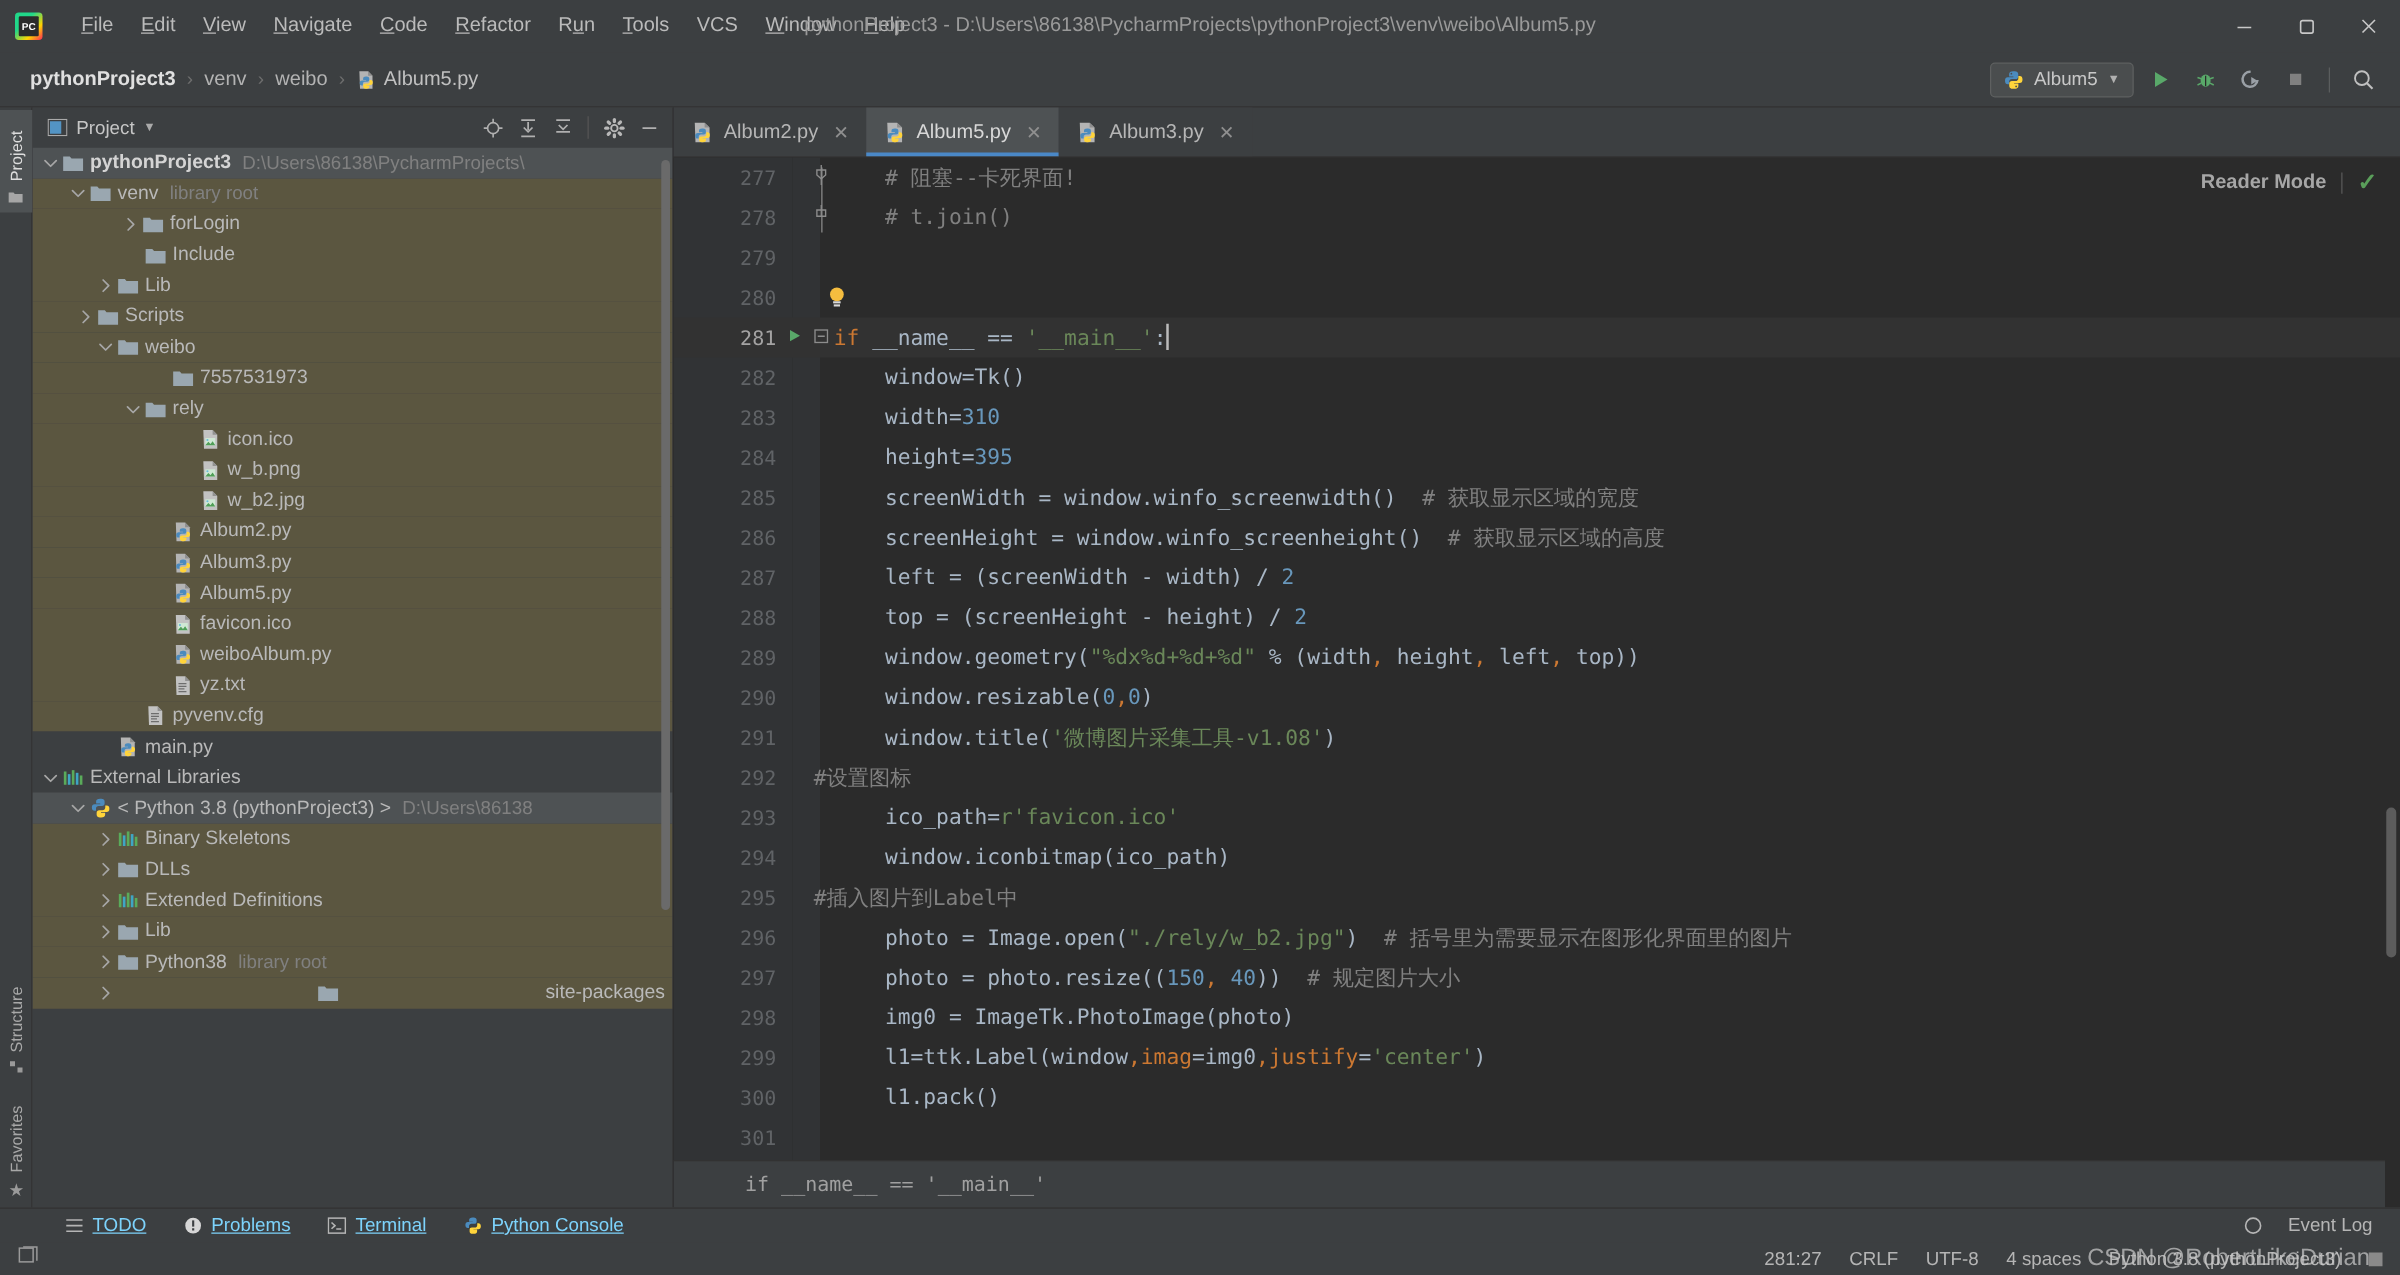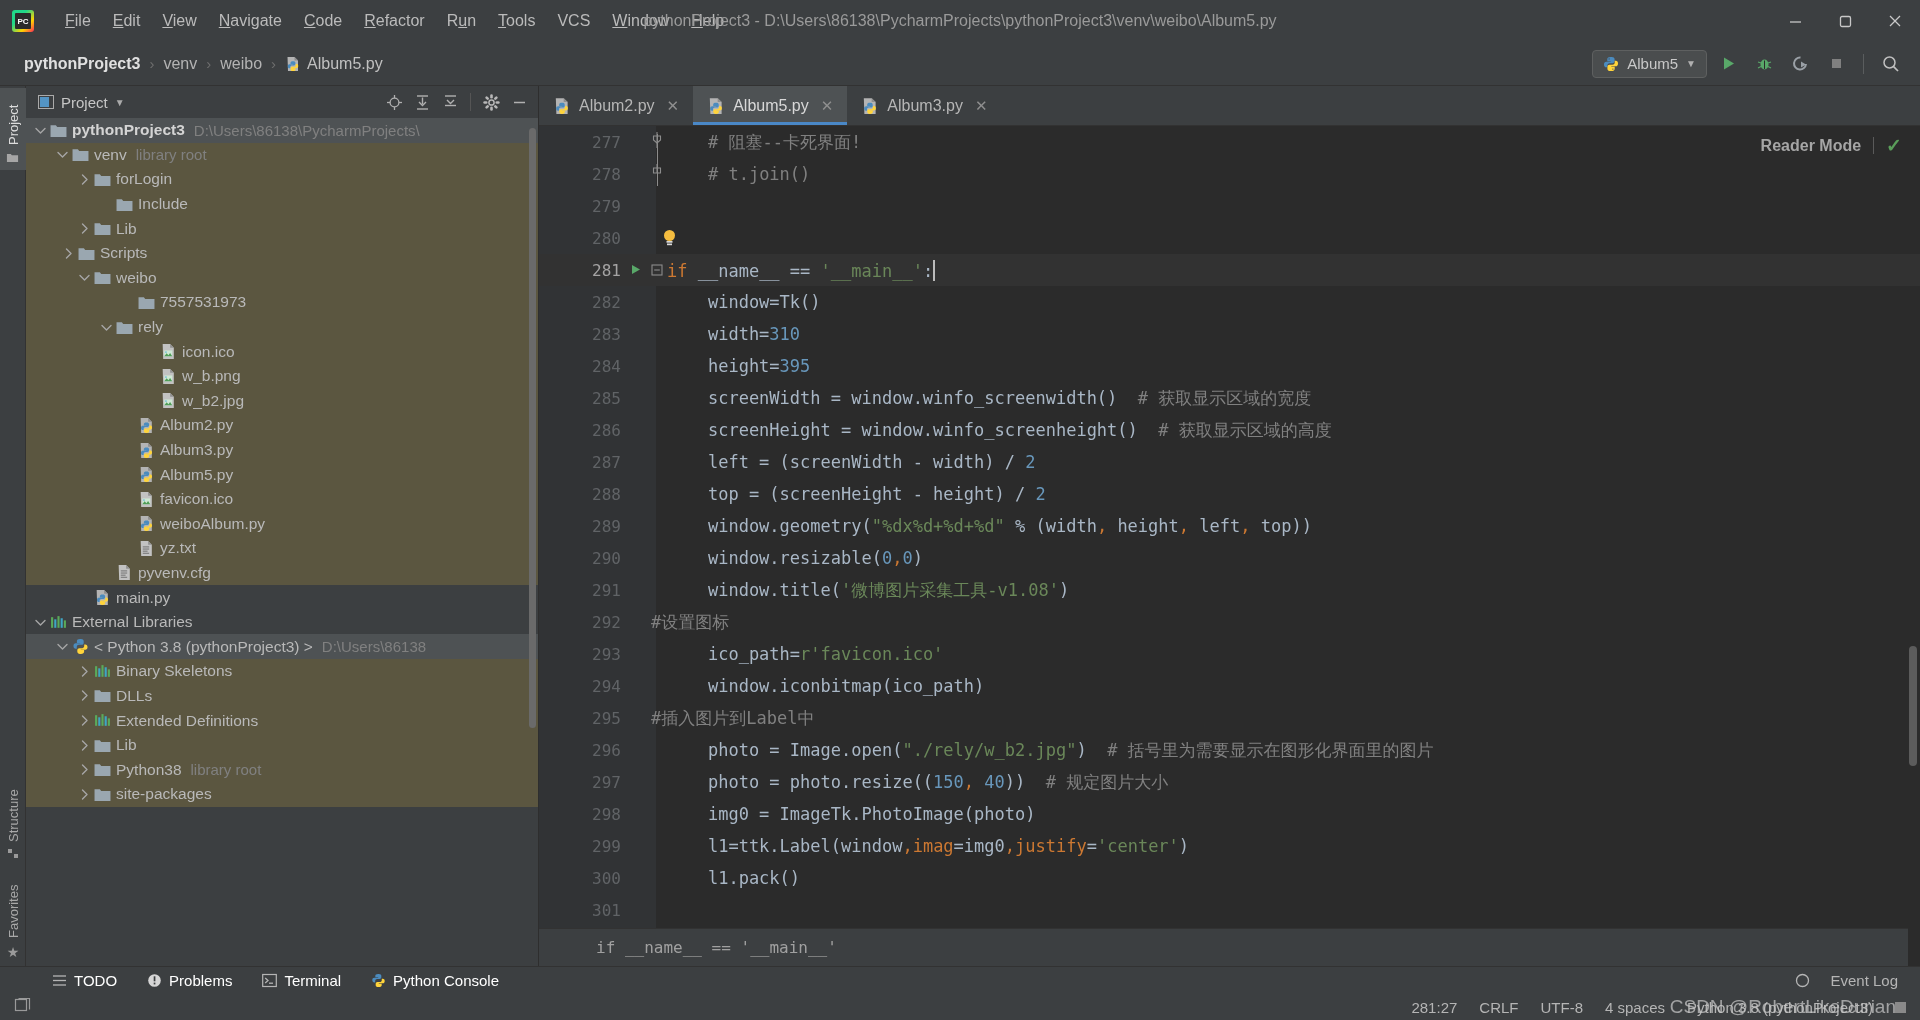--- a/index.html
+++ b/index.html
@@ -196,21 +196,21 @@
   }
   .code-status .bcrumb { margin-left: 57px; }
 
   
   .bottombar {
     position: absolute; left: 0; bottom: 26px; width: 1920px; height: 28px;
     background: #3c3f41; display: flex; align-items: center; border-top: 1px solid #323232;
   }
   .bwin {
     display: flex; align-items: center; gap: 7px; margin-left: 22px;
-    color: #ffffff; font-size: 15px; cursor: default; padding: 2px 4px; border-radius: 3px;
+    color: #7dd3fc; font-size: 15px; cursor: default; padding: 2px 4px; border-radius: 3px; text-decoration: underline;
   }
   .bwin:first-child { margin-left: 48px; }
   .bwin-right { margin-left: auto; margin-right: 22px; display: flex; align-items: center; gap: 20px;
                 color: #b5b5b5; font-size: 15px; cursor: default; }
 
   
   .statusbar {
     position: absolute; left: 0; bottom: 0; width: 1920px; height: 26px;
     background: #3c3f41; display: flex; align-items: center;
   }
@@ -428,21 +428,21 @@
             <svg width="13" height="13" viewBox="0 0 13 13">
               <path d="M2 4.5 L6.5 9 L11 4.5" fill="none" stroke="#a6a6a6" stroke-width="1.4" stroke-linecap="round" stroke-linejoin="round"></path>
             </svg>
           </span>
           <svg class="ico" viewBox="0 0 16 14">
             <path d="M0.5 2h5l1.3 1.6H15.5v9.4H0.5z" fill="#9aa7b0"></path>
           </svg>
           <span class="lbl">venv</span>
           <span class="hint">library root</span>
         </div>
-        <div class="node sel-olive" style="padding-left: 52px;">
+        <div class="node sel-olive" style="padding-left: 72px;">
           <span class="arrow">
             <svg width="13" height="13" viewBox="0 0 13 13">
               <path d="M4.5 2 L9 6.5 L4.5 11" fill="none" stroke="#a6a6a6" stroke-width="1.4" stroke-linecap="round" stroke-linejoin="round"></path>
             </svg>
           </span>
           <svg class="ico" viewBox="0 0 16 14">
             <path d="M0.5 2h5l1.3 1.6H15.5v9.4H0.5z" fill="#9aa7b0"></path>
           </svg>
           <span class="lbl">forLogin</span>
         </div>
@@ -711,21 +711,21 @@
             <svg width="13" height="13" viewBox="0 0 13 13">
               <path d="M4.5 2 L9 6.5 L4.5 11" fill="none" stroke="#a6a6a6" stroke-width="1.4" stroke-linecap="round" stroke-linejoin="round"></path>
             </svg>
           </span>
           <svg class="ico" viewBox="0 0 16 14">
             <path d="M0.5 2h5l1.3 1.6H15.5v9.4H0.5z" fill="#9aa7b0"></path>
           </svg>
           <span class="lbl">Python38</span>
           <span class="hint">library root</span>
         </div>
-        <div class="node sel-olive" style="padding-left: 52px;">
+        <div class="node sel-olive" style="padding-left: 52px; justify-content: space-between;">
           <span class="arrow">
             <svg width="13" height="13" viewBox="0 0 13 13">
               <path d="M4.5 2 L9 6.5 L4.5 11" fill="none" stroke="#a6a6a6" stroke-width="1.4" stroke-linecap="round" stroke-linejoin="round"></path>
             </svg>
           </span>
           <svg class="ico" viewBox="0 0 16 14">
             <path d="M0.5 2h5l1.3 1.6H15.5v9.4H0.5z" fill="#9aa7b0"></path>
           </svg>
           <span class="lbl">site-packages</span>
         </div>

